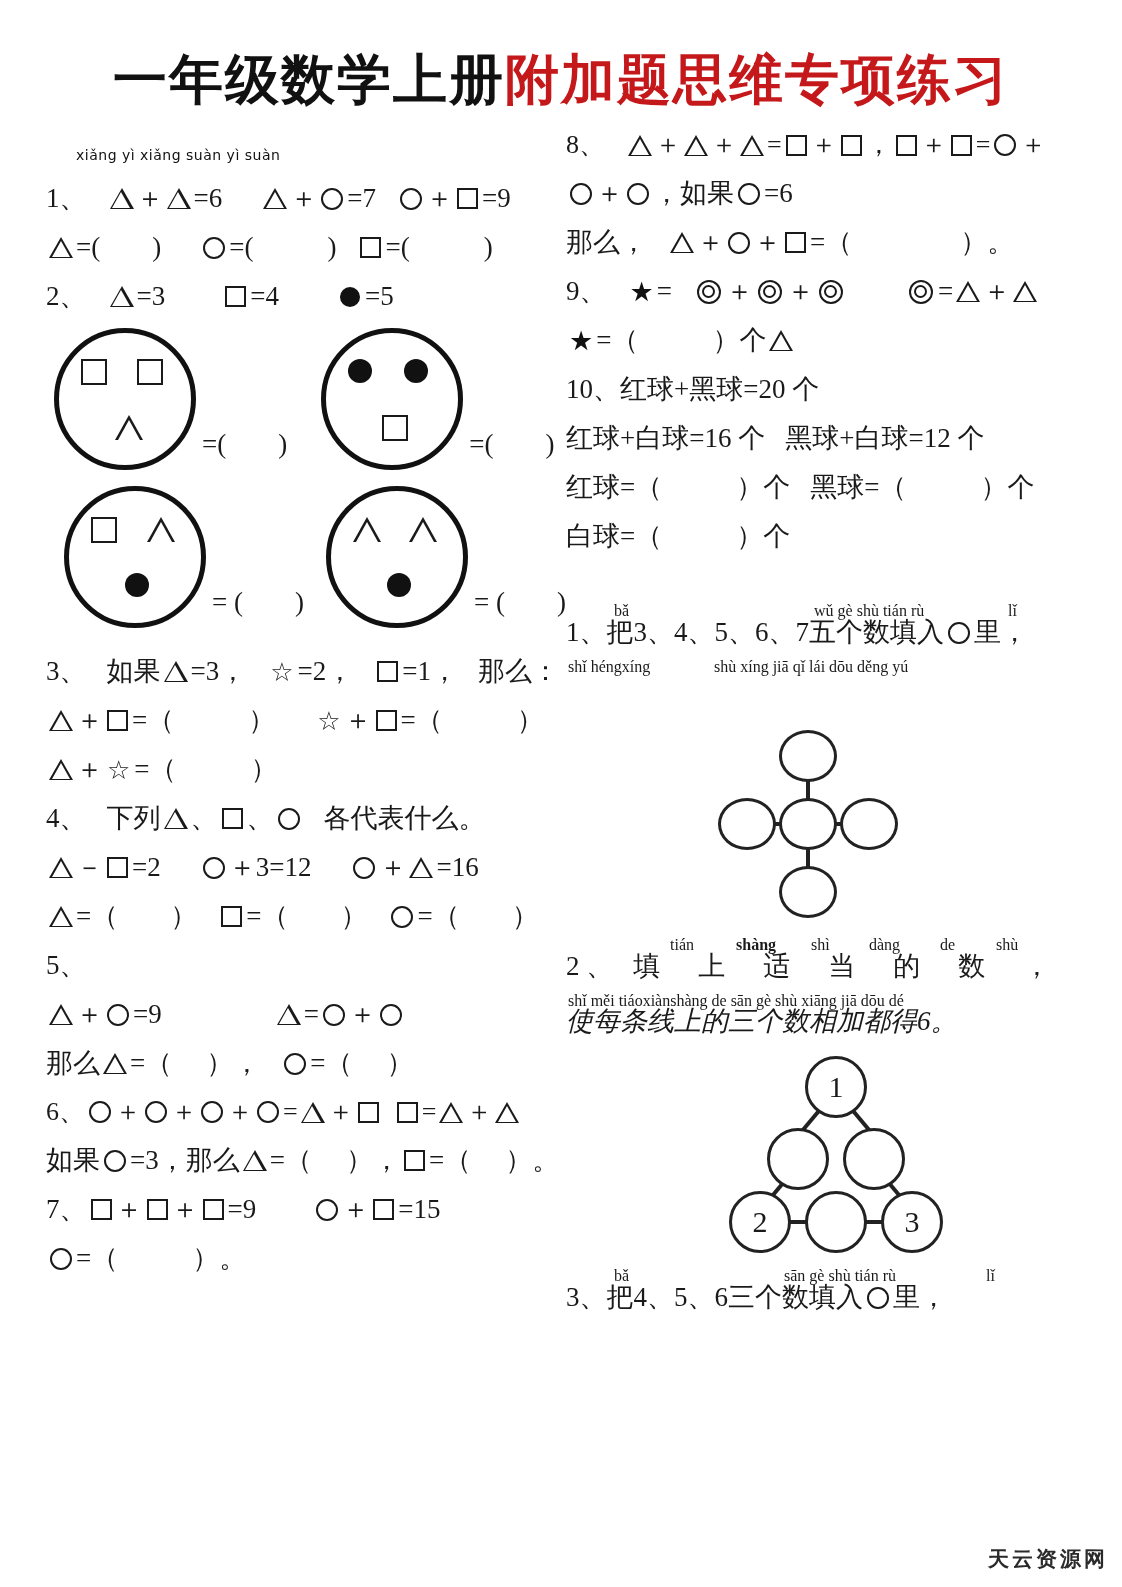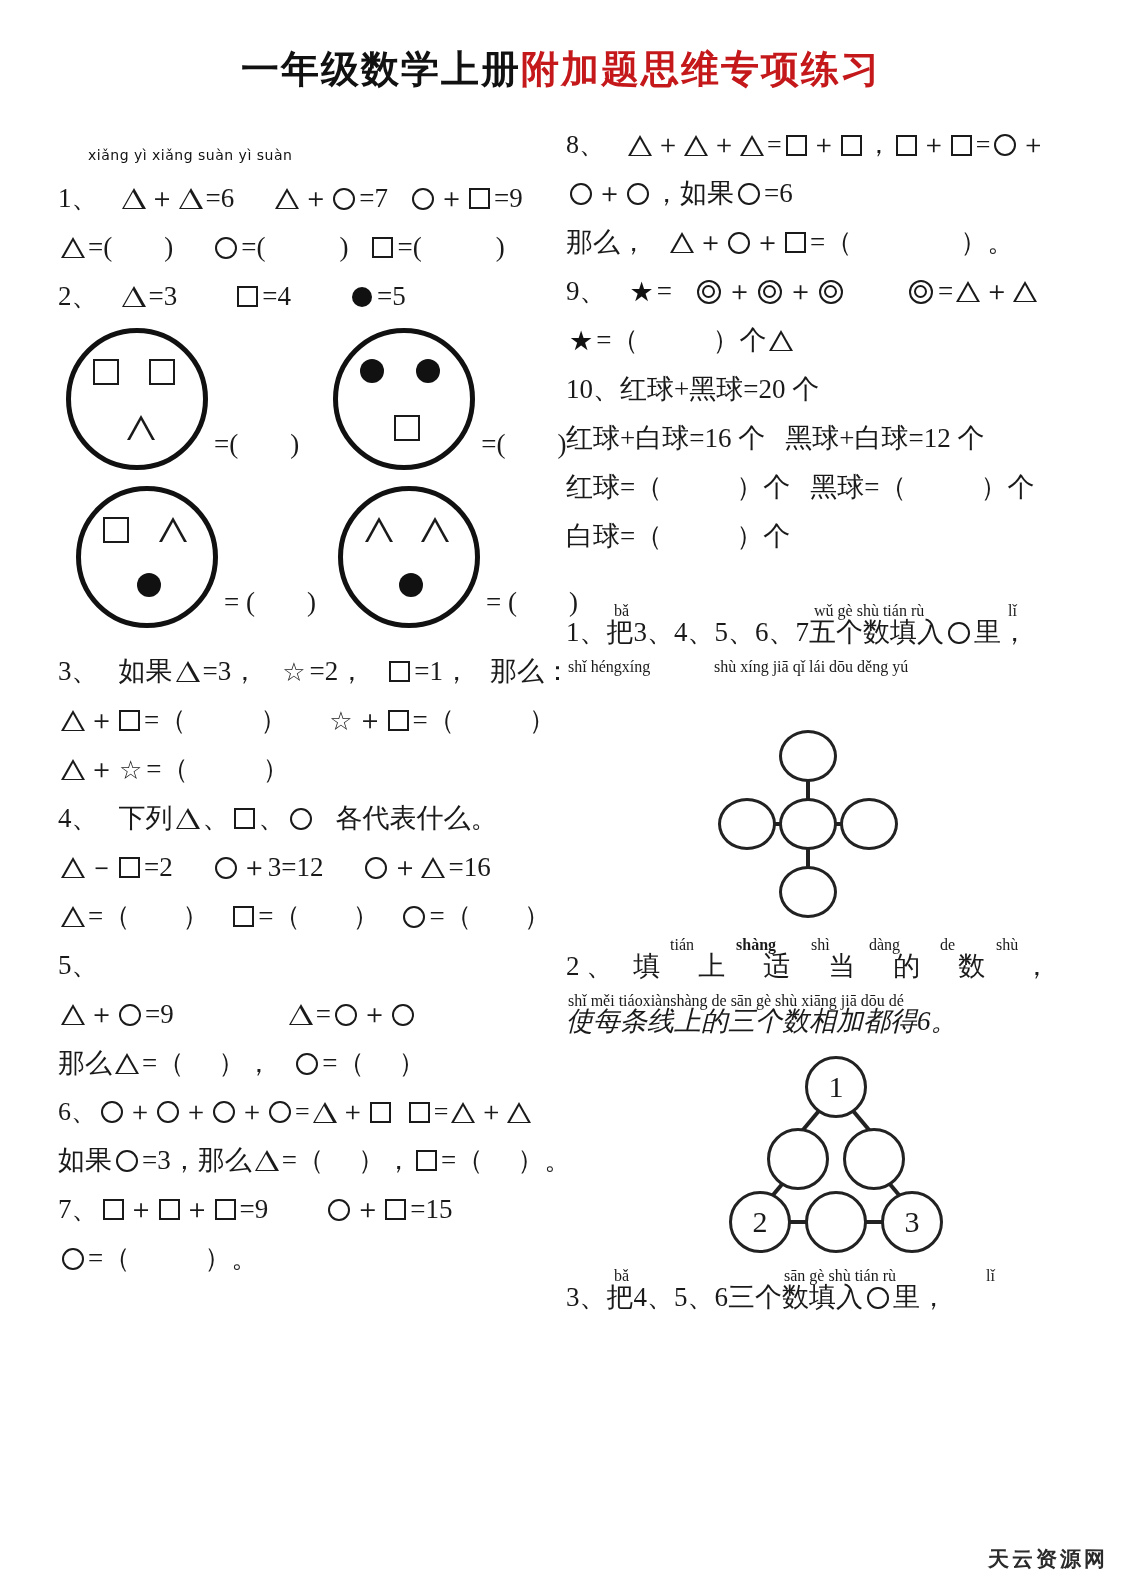--- a/index.html
+++ b/index.html
@@ -5,29 +5,29 @@
   html,body{margin:0;padding:0;background:#fff;}
   body{
     width:1122px;height:1587px;position:relative;overflow:hidden;
     font-family:"Liberation Serif","DejaVu Serif",serif;color:#1a1a1a;
   }
   .page{position:relative;width:1122px;height:1587px;}
 
   
   .title{
     position:absolute;top:44px;left:0;width:1122px;text-align:center;
-    font-size:38px;font-weight:bold;letter-spacing:2px;white-space:nowrap;
+    font-size:54px;font-weight:bold;letter-spacing:2px;white-space:nowrap;
     font-family:"DejaVu Serif","Liberation Serif",serif;
   }
   .title .blk{color:#111;}
   .title .red{color:#c4181b;}
 
   
   .col{position:absolute;top:132px;}
-  .col-left{left:46px;width:520px;margin-left:12px;}
+  .col-left{left:46px;width:520px;}
   .col-right{left:566px;width:540px;}
 
   .line{position:relative;display:flex;align-items:center;
         font-size:27px;line-height:1.0;white-space:nowrap;}
   .gap-md{height:22px;}
   .gap-lg{height:30px;}
 
   
   .ruby{display:inline-block;text-align:center;vertical-align:bottom;}
   .ruby .py{display:block;font-family:"DejaVu Sans","Liberation Sans",sans-serif;

